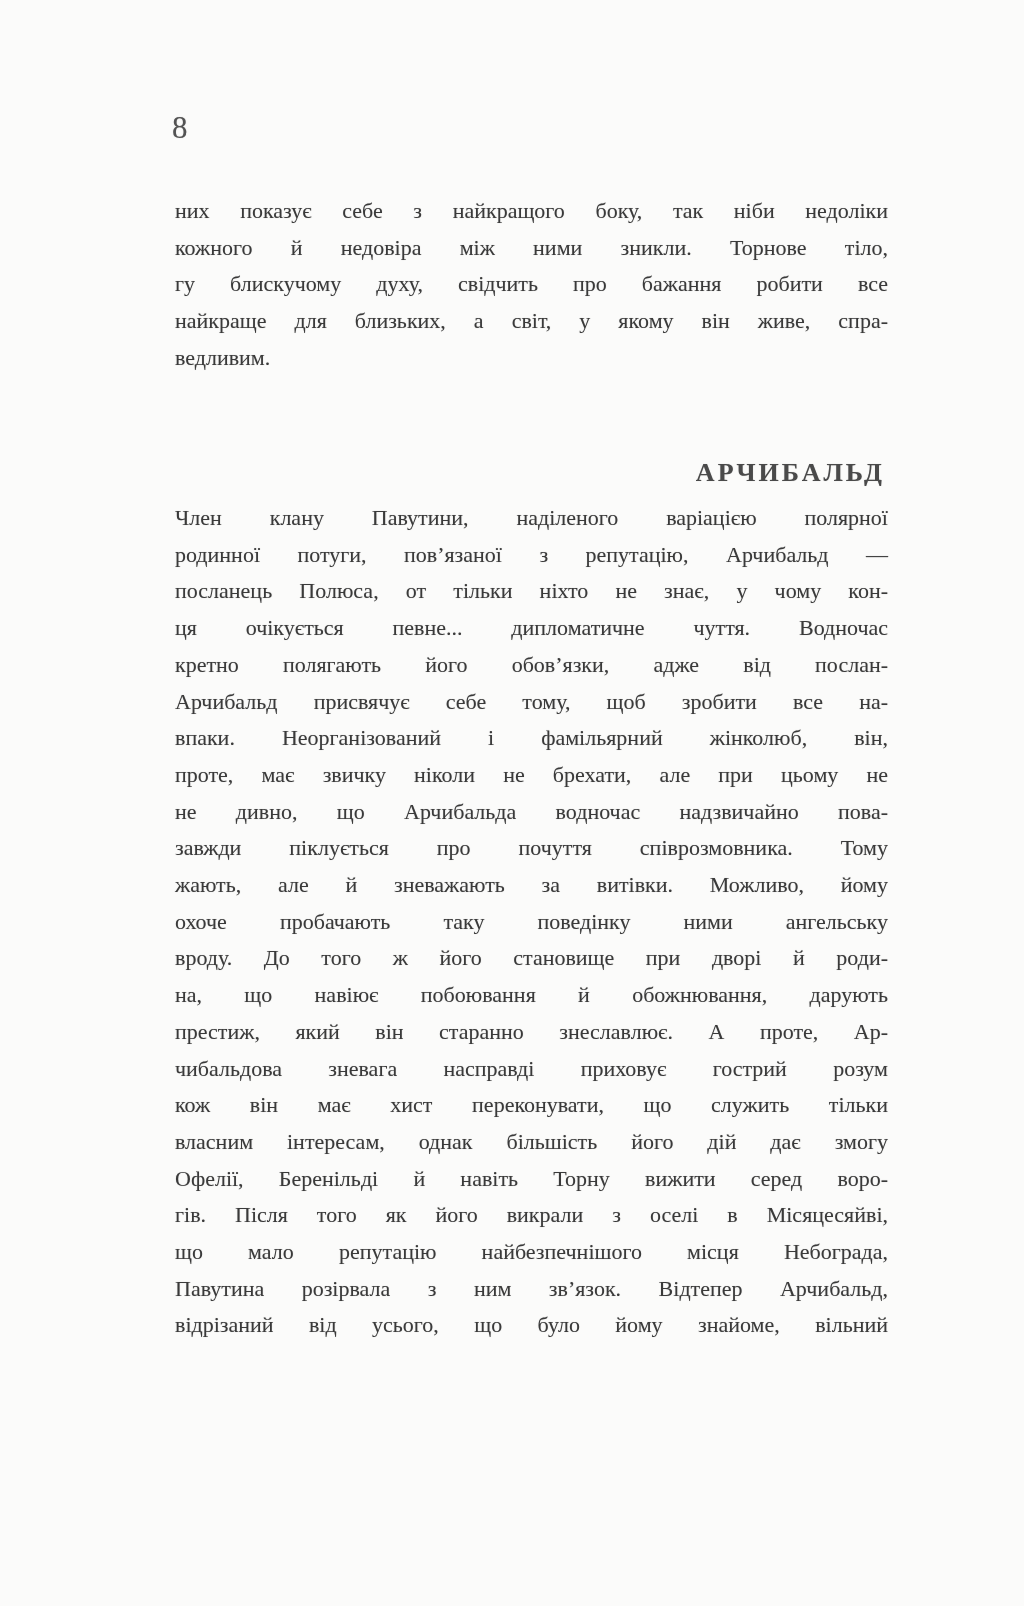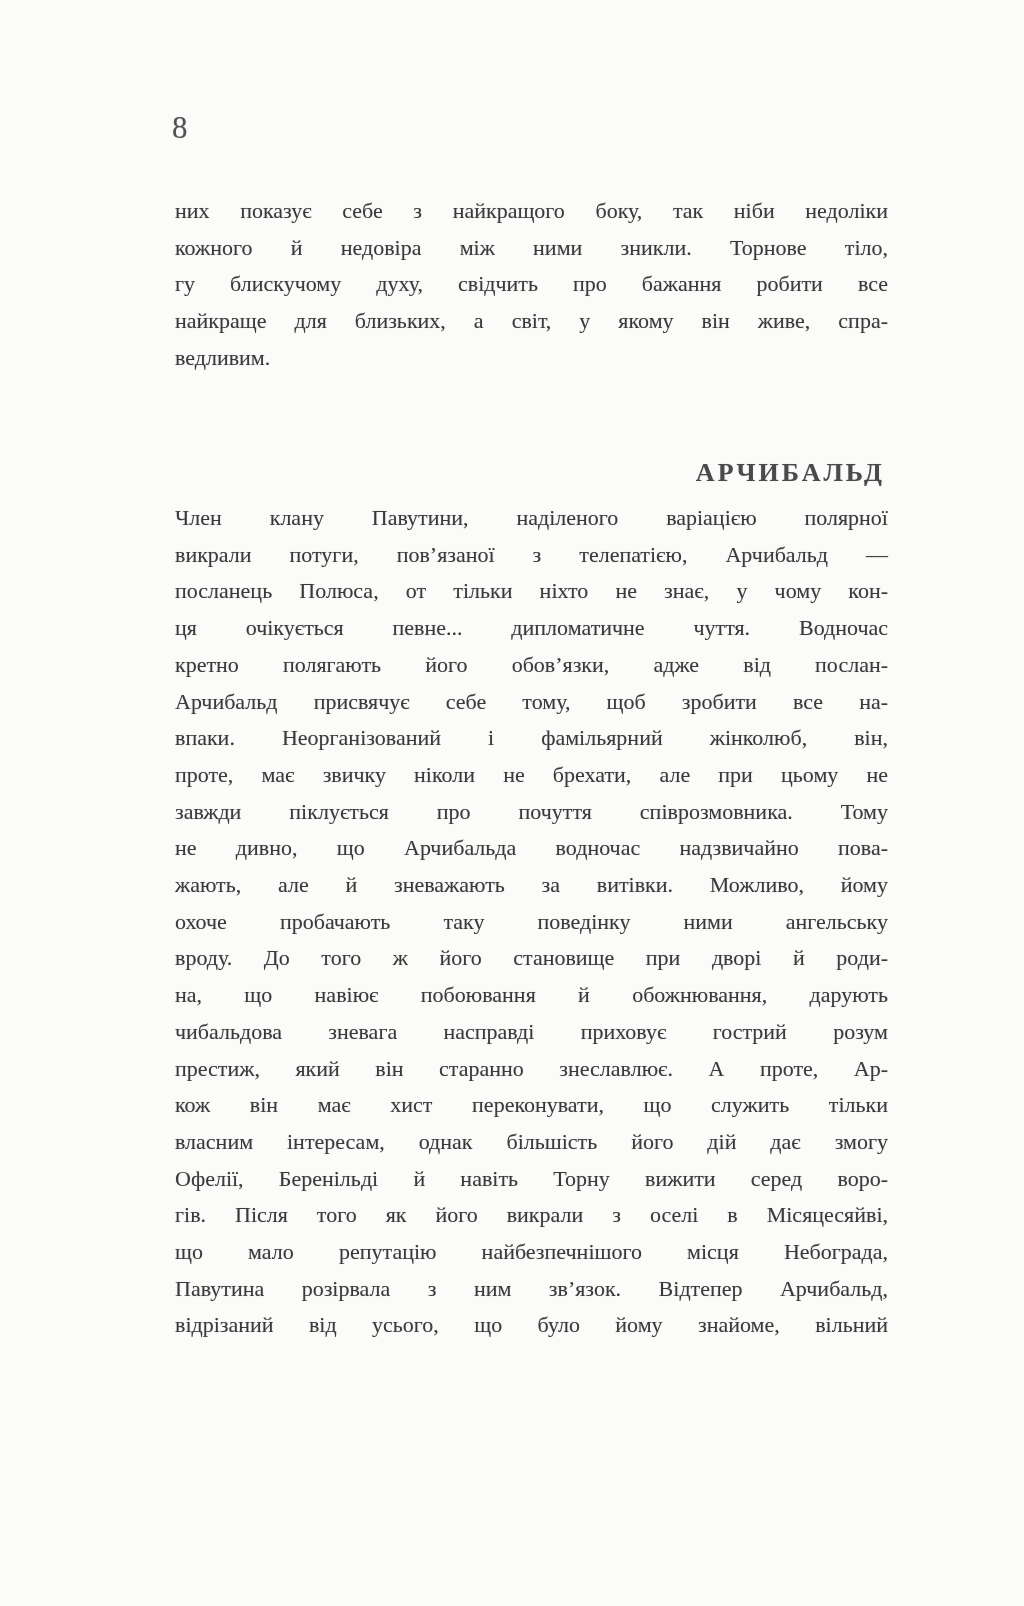--- a/index.html
+++ b/index.html
@@ -74,35 +74,35 @@
       <div class="line">кожного й недовіра між ними зникли. Торнове тіло,</div>
       <div class="line">гу блискучому духу, свідчить про бажання робити все</div>
       <div class="line">найкраще для близьких, а світ, у якому він живе, спра-</div>
       <div class="line unjustified">ведливим.</div>
     </div>
 
   <h2 class="section-heading">АРЧИБАЛЬД</h2>
 
   <div class="para para-main">
       <div class="line">Член клану Павутини, наділеного варіацією полярної</div>
-      <div class="line">викрали потуги, пов’язаної з телепатією, Арчибальд —</div>
+      <div class="line">родинної потуги, пов’язаної з репутацію, Арчибальд —</div>
       <div class="line">посланець Полюса, от тільки ніхто не знає, у чому кон-</div>
       <div class="line">ця очікується певне... дипломатичне чуття. Водночас</div>
       <div class="line">кретно полягають його обов’язки, адже від послан-</div>
       <div class="line">Арчибальд присвячує себе тому, щоб зробити все на-</div>
       <div class="line">впаки. Неорганізований і фамільярний жінколюб, він,</div>
       <div class="line">проте, має звичку ніколи не брехати, але при цьому не</div>
+      <div class="line">не дивно, що Арчибальда водночас надзвичайно пова-</div>
       <div class="line">завжди піклується про почуття співрозмовника. Тому</div>
-      <div class="line">не дивно, що Арчибальда водночас надзвичайно пова-</div>
       <div class="line">жають, але й зневажають за витівки. Можливо, йому</div>
       <div class="line">охоче пробачають таку поведінку ними ангельську</div>
       <div class="line">вроду. До того ж його становище при дворі й роди-</div>
       <div class="line">на, що навіює побоювання й обожнювання, дарують</div>
+      <div class="line">престиж, який він старанно знеславлює. А проте, Ар-</div>
       <div class="line">чибальдова зневага насправді приховує гострий розум</div>
-      <div class="line">престиж, який він старанно знеславлює. А проте, Ар-</div>
       <div class="line">кож він має хист переконувати, що служить тільки</div>
       <div class="line">власним інтересам, однак більшість його дій дає змогу</div>
       <div class="line">Офелії, Беренільді й навіть Торну вижити серед воро-</div>
       <div class="line">гів. Після того як його викрали з оселі в Місяцесяйві,</div>
       <div class="line">що мало репутацію найбезпечнішого місця Небограда,</div>
       <div class="line">Павутина розірвала з ним зв’язок. Відтепер Арчибальд,</div>
       <div class="line">відрізаний від усього, що було йому знайоме, вільний</div>
     </div>
 
 </div>

